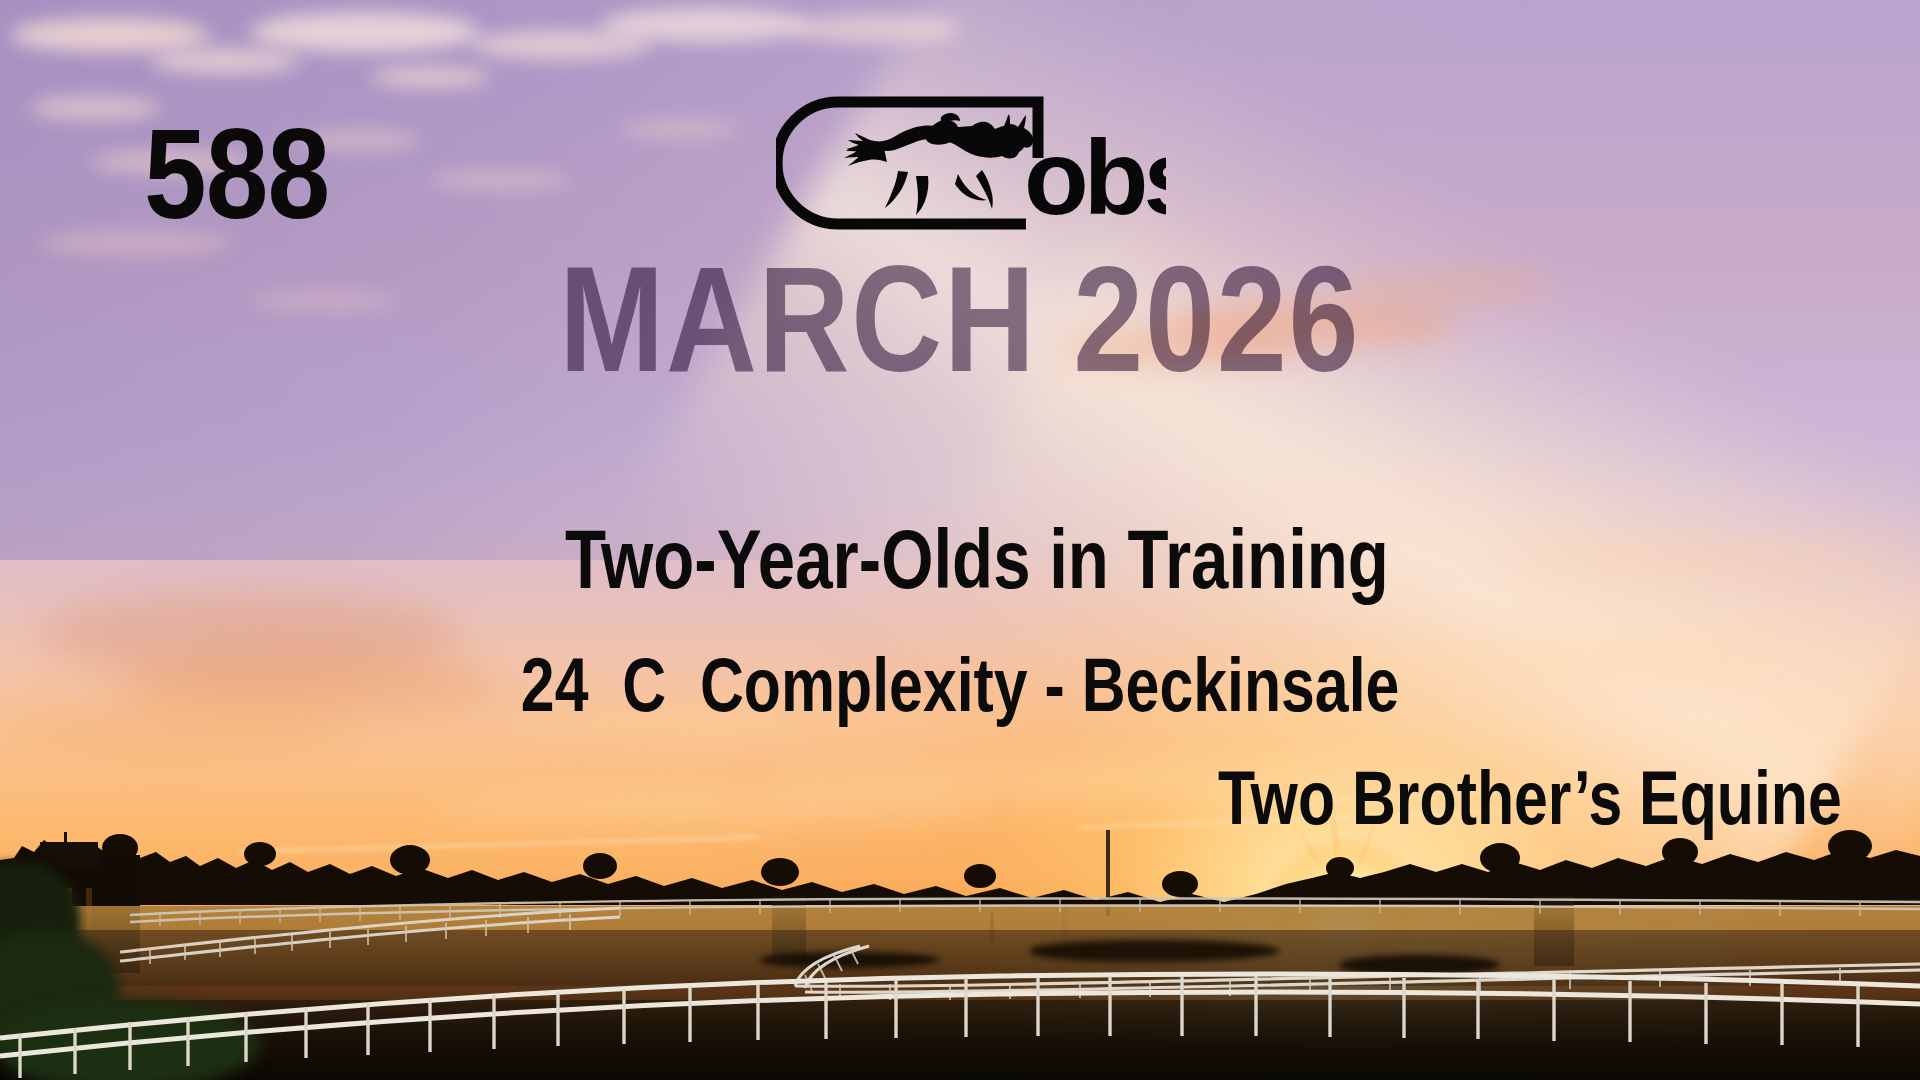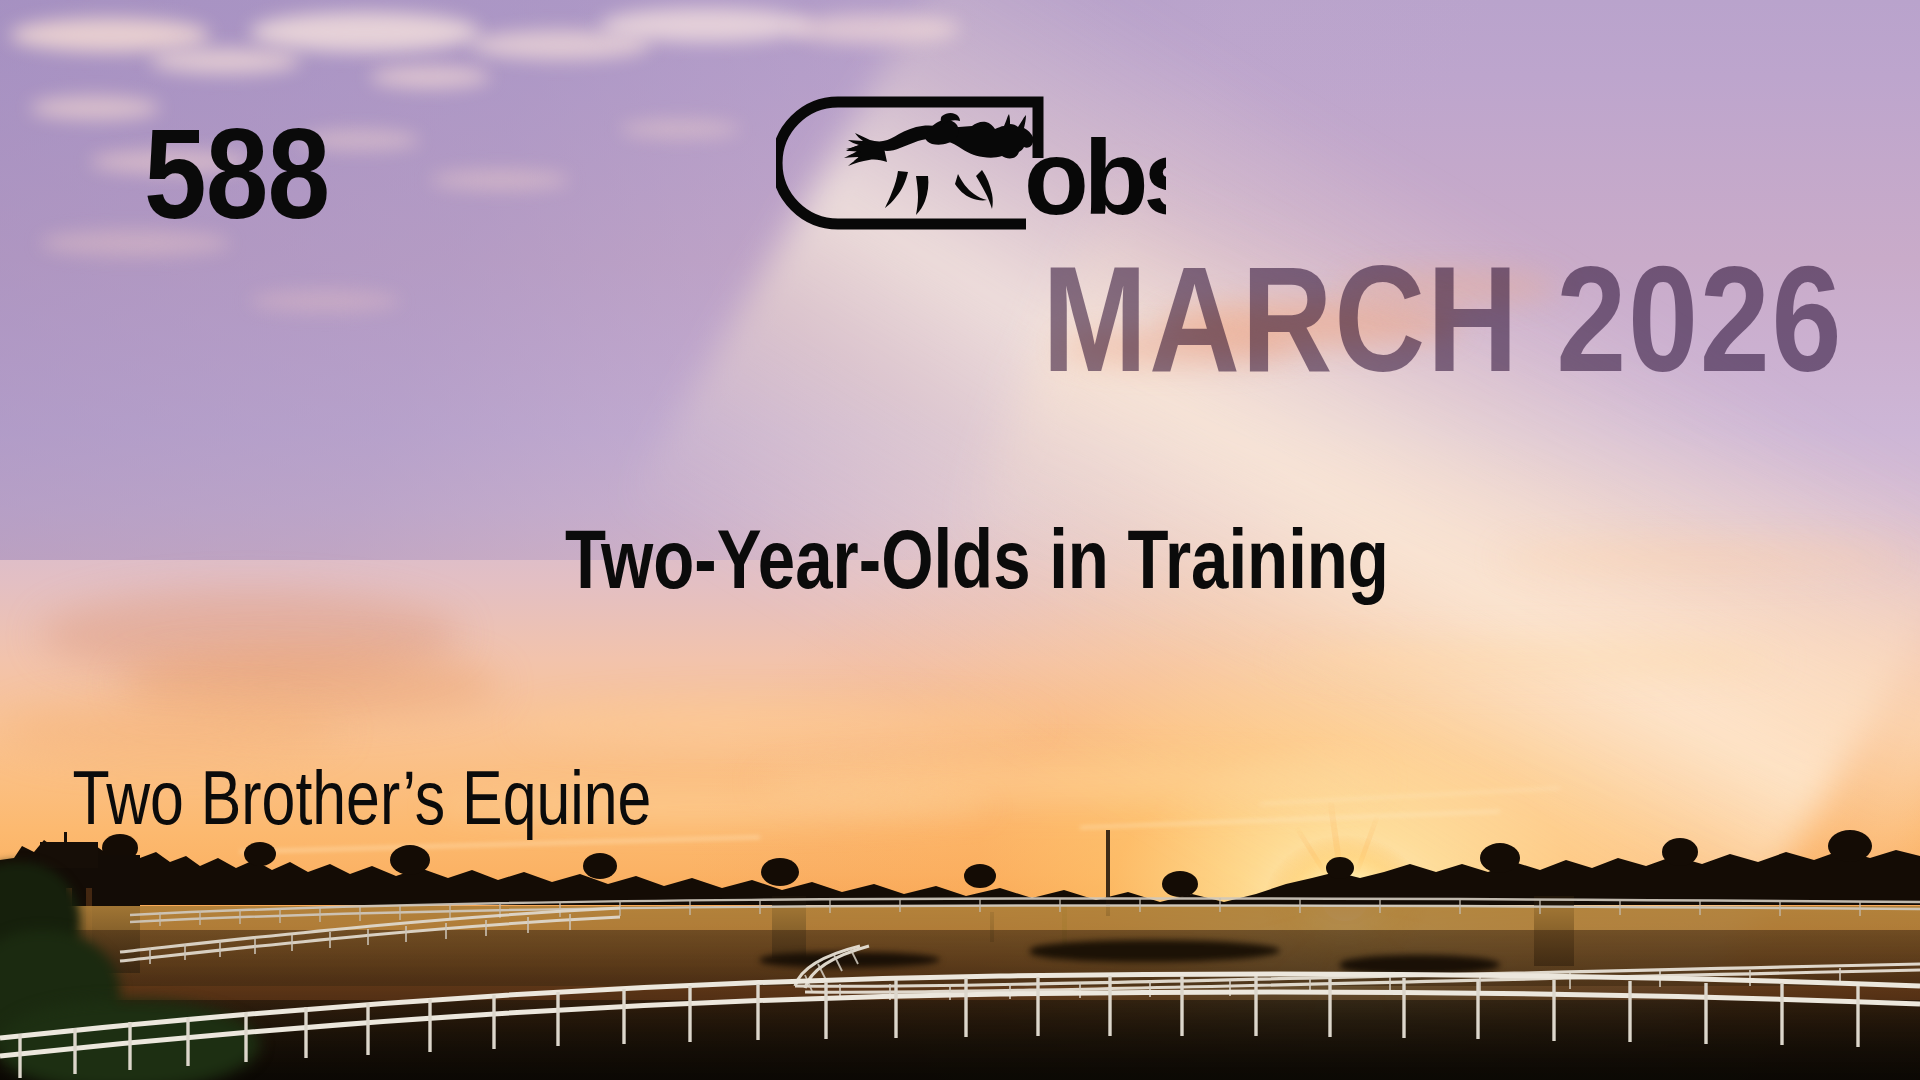--- a/index.html
+++ b/index.html
@@ -111,21 +111,21 @@
     letter-spacing:-1px;
     color:#0a0a0a;
     transform:scaleX(0.88);transform-origin:left top;
     -webkit-font-smoothing:antialiased;
   }
 
   .logo{position:absolute;left:776px;top:96px;width:390px;height:135px;}
 
   .month{
     position:absolute;left:0;top:244px;width:1920px;
-    text-align:right;
+    text-align:center;
     font-family:"Liberation Sans",sans-serif;
     font-weight:bold;font-size:150px;line-height:1;
     letter-spacing:2px;
     color:rgba(52,22,66,0.56);
     mix-blend-mode:multiply;
   }
   .month span{display:inline-block;transform:scaleX(0.84);}
 
   .line-2yo{
     position:absolute;left:17px;top:517px;width:1920px;text-align:center;
@@ -137,23 +137,23 @@
 
   .line-horse{
     position:absolute;left:0;top:647px;width:1920px;text-align:center;
     font-family:"Liberation Sans",sans-serif;
     font-weight:bold;font-size:76px;line-height:1;
     color:#0b0b0b;
   }
   .line-horse span{display:inline-block;transform:scaleX(0.80);white-space:pre;}
 
   .line-consignor{
-    position:absolute;left:0;top:760px;width:1920px;text-align:left;
+    position:absolute;left:0;top:760px;width:1920px;text-align:right;
     font-family:"Liberation Sans",sans-serif;
-    font-weight:normal;font-size:76px;line-height:1;
+    font-weight:bold;font-size:76px;line-height:1;
     color:#0b0b0b;
   }
   .line-consignor span{display:inline-block;transform:scaleX(0.80);}
 </style>
 </head>
 <body>
 
 <div id="stage">
 
   <div class="sky"></div>
@@ -443,18 +443,21 @@
   </div>
 
   <div class="month">
     <span>MARCH 2026</span>
   </div>
 
   <div class="line-2yo">
     <span>Two-Year-Olds in Training</span>
   </div>
 
+  <div class="line-horse">
+    <span>24  C  Complexity - Beckinsale</span>
+  </div>
 
   <div class="line-consignor">
     <span>Two Brother’s Equine</span>
   </div>
 
 </div>
 
 </body></html>

